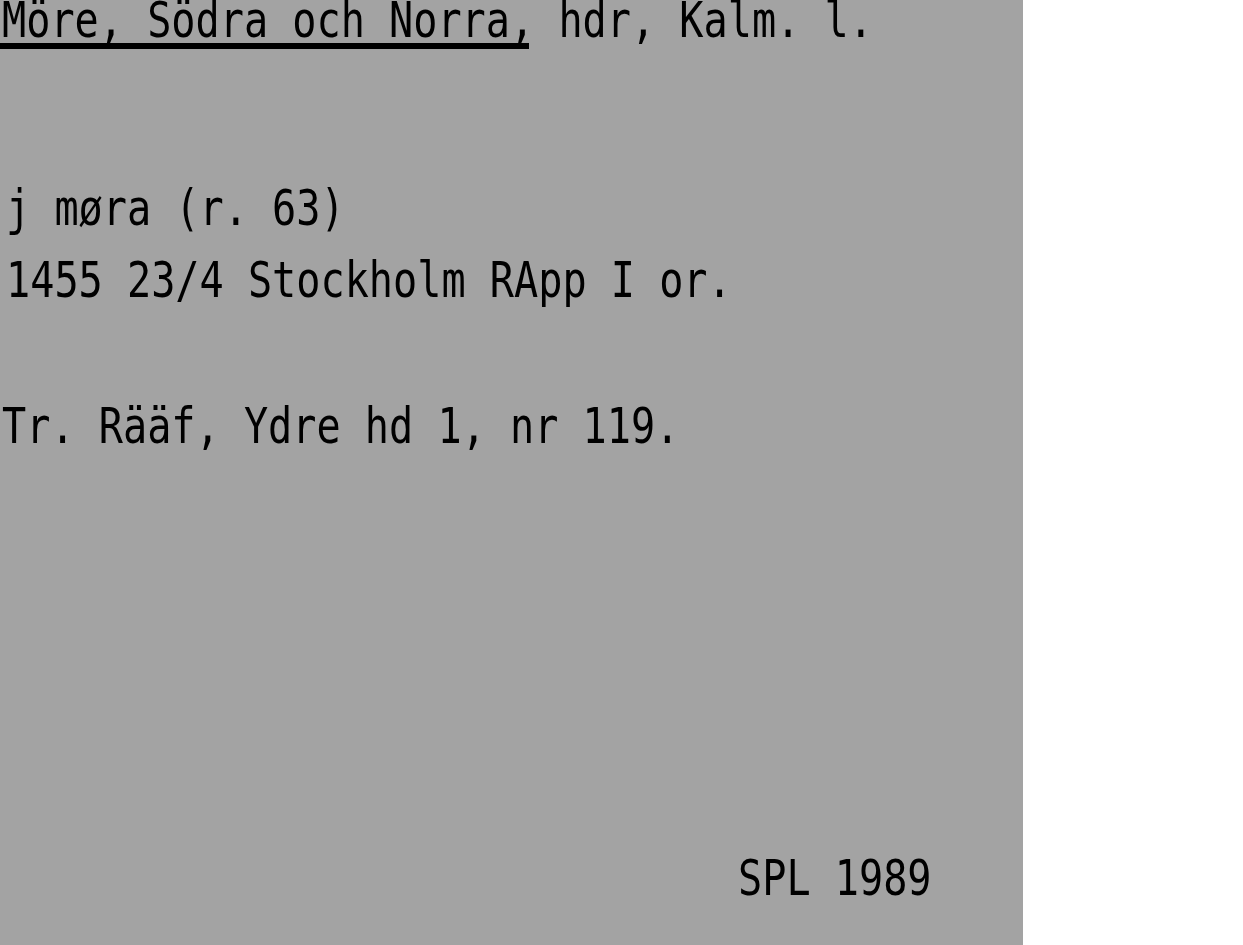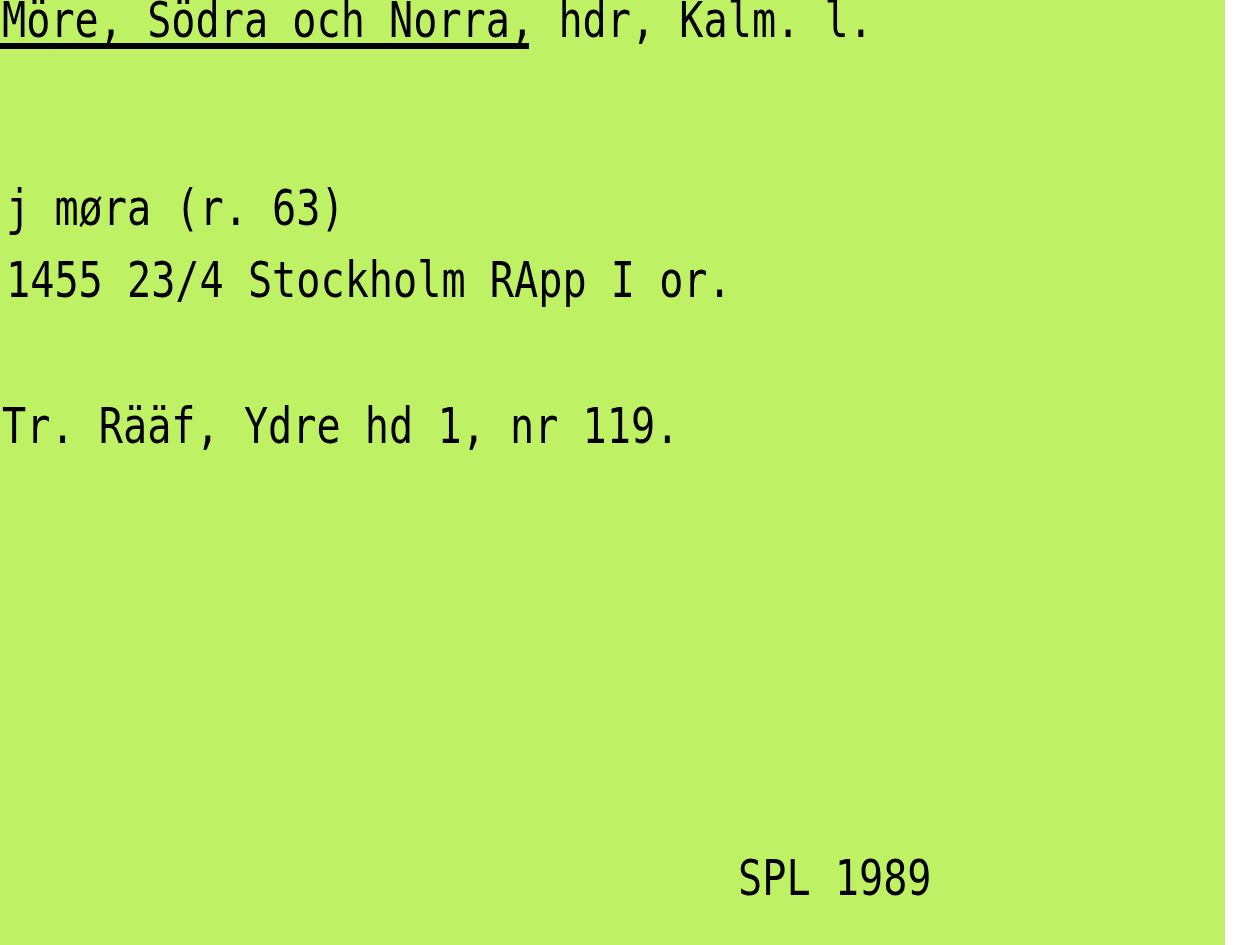--- a/index.html
+++ b/index.html
@@ -2,23 +2,23 @@
 <html><head>
 <meta charset="utf-8">
 <style>
   html, body {
     margin: 0;
     padding: 0;
     background: #ffffff;
   }
   #page {
     position: relative;
-    width: 1225px;
+    width: 1023px;
     height: 945px;
-    background: #bef264;
+    background: #a3a3a3;
     overflow: hidden;
     font-family: "DejaVu Sans Mono", "Liberation Mono", monospace;
     color: #000000;
   }
   .tline {
     position: absolute;
     font-size: 49px;
     line-height: 1.2;
     white-space: pre;
     transform: scaleX(0.82);

